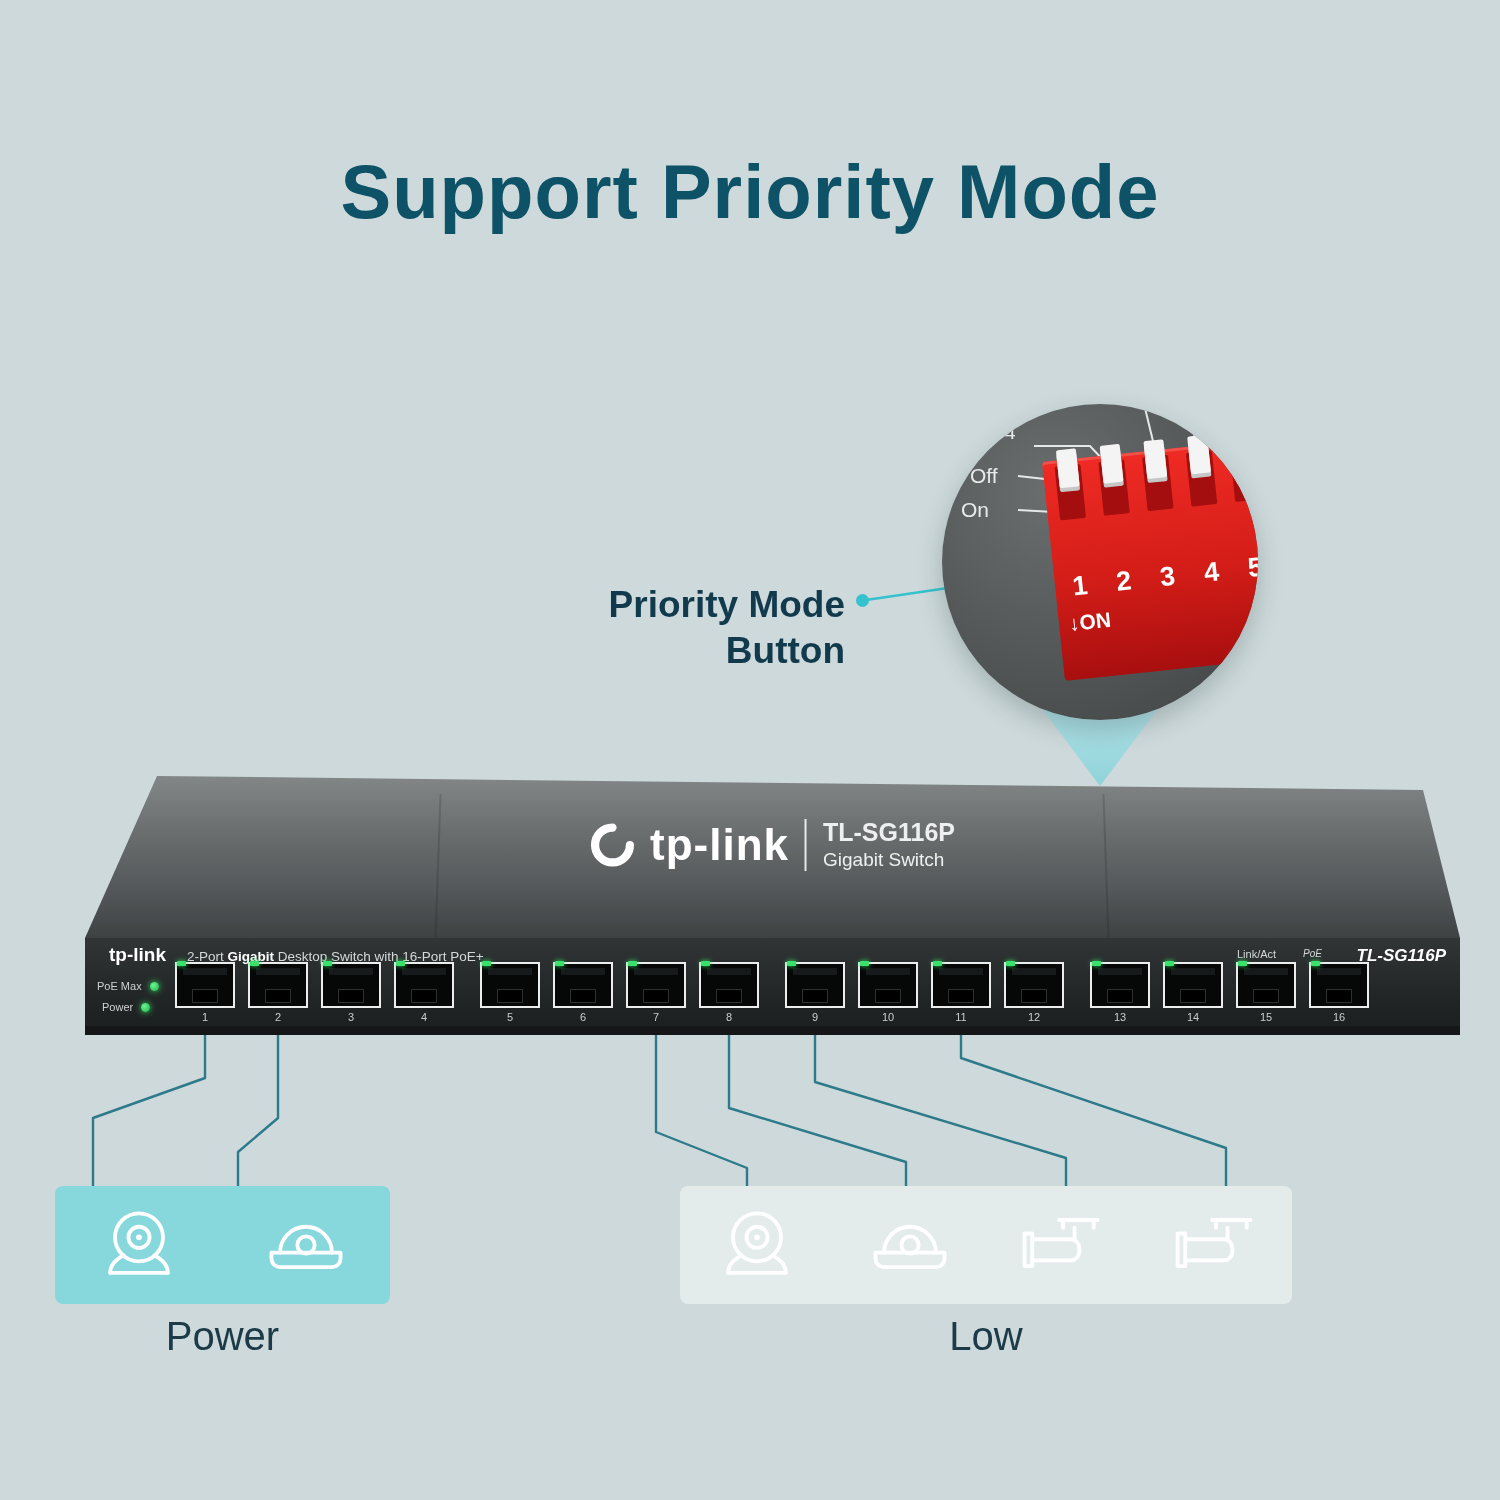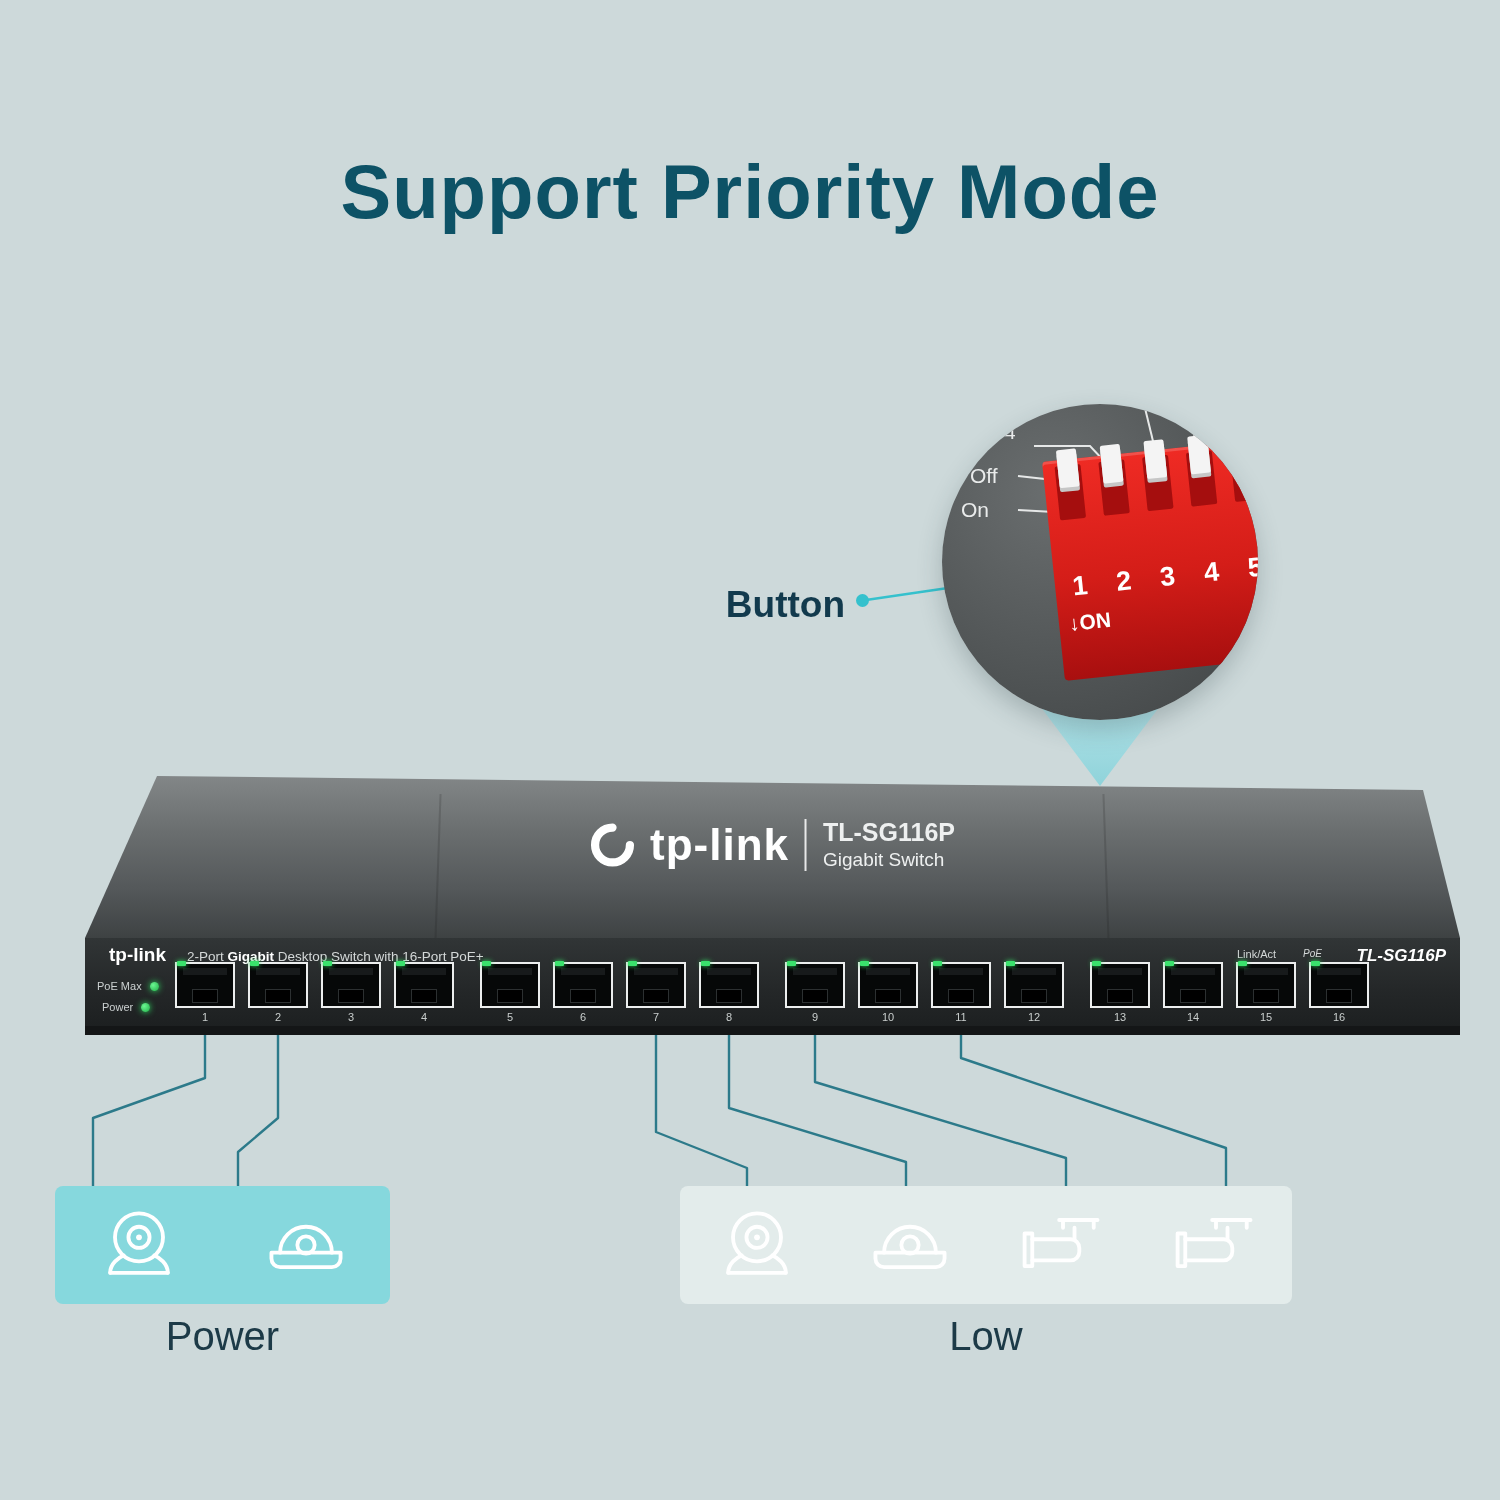--- a/index.html
+++ b/index.html
@@ -185,20 +185,21 @@
           <span class="dip-num">2</span>
           <span class="dip-num">3</span>
           <span class="dip-num">4</span>
           <span class="dip-num">5</span>
         </div>
       <div class="dip-on">↓ON</div>
     </div>
   </div>
 
   <div class="callout-label">
+    <div>Priority Mode</div>
     <div>Button</div>
   </div>
   <div class="callout-dot"></div>
 
   <div class="device">
     <div class="top-face">
       <div class="seam s1"></div>
       <div class="seam s2"></div>
       <div class="top-logo-row">
         <svg class="top-logo-mark" viewBox="0 0 48 48">

